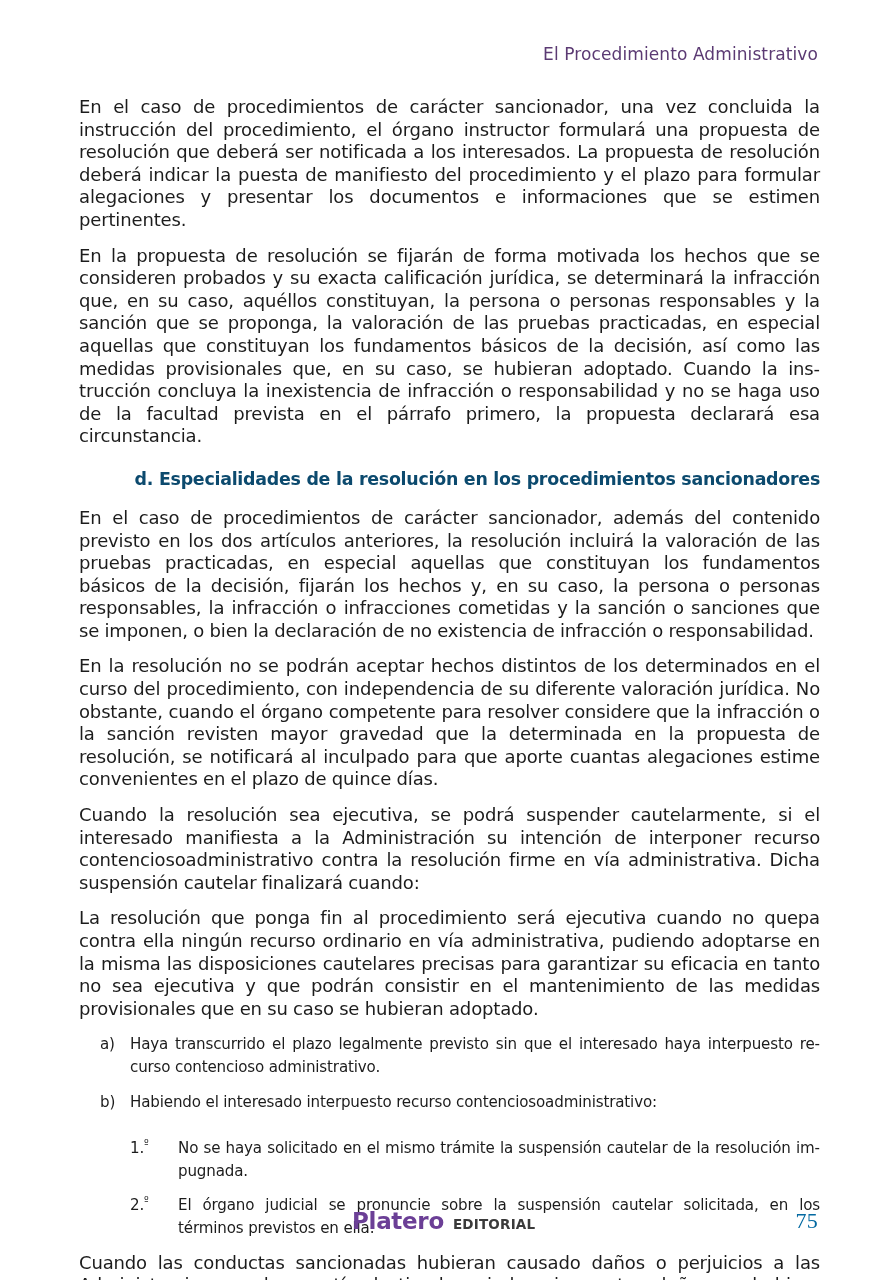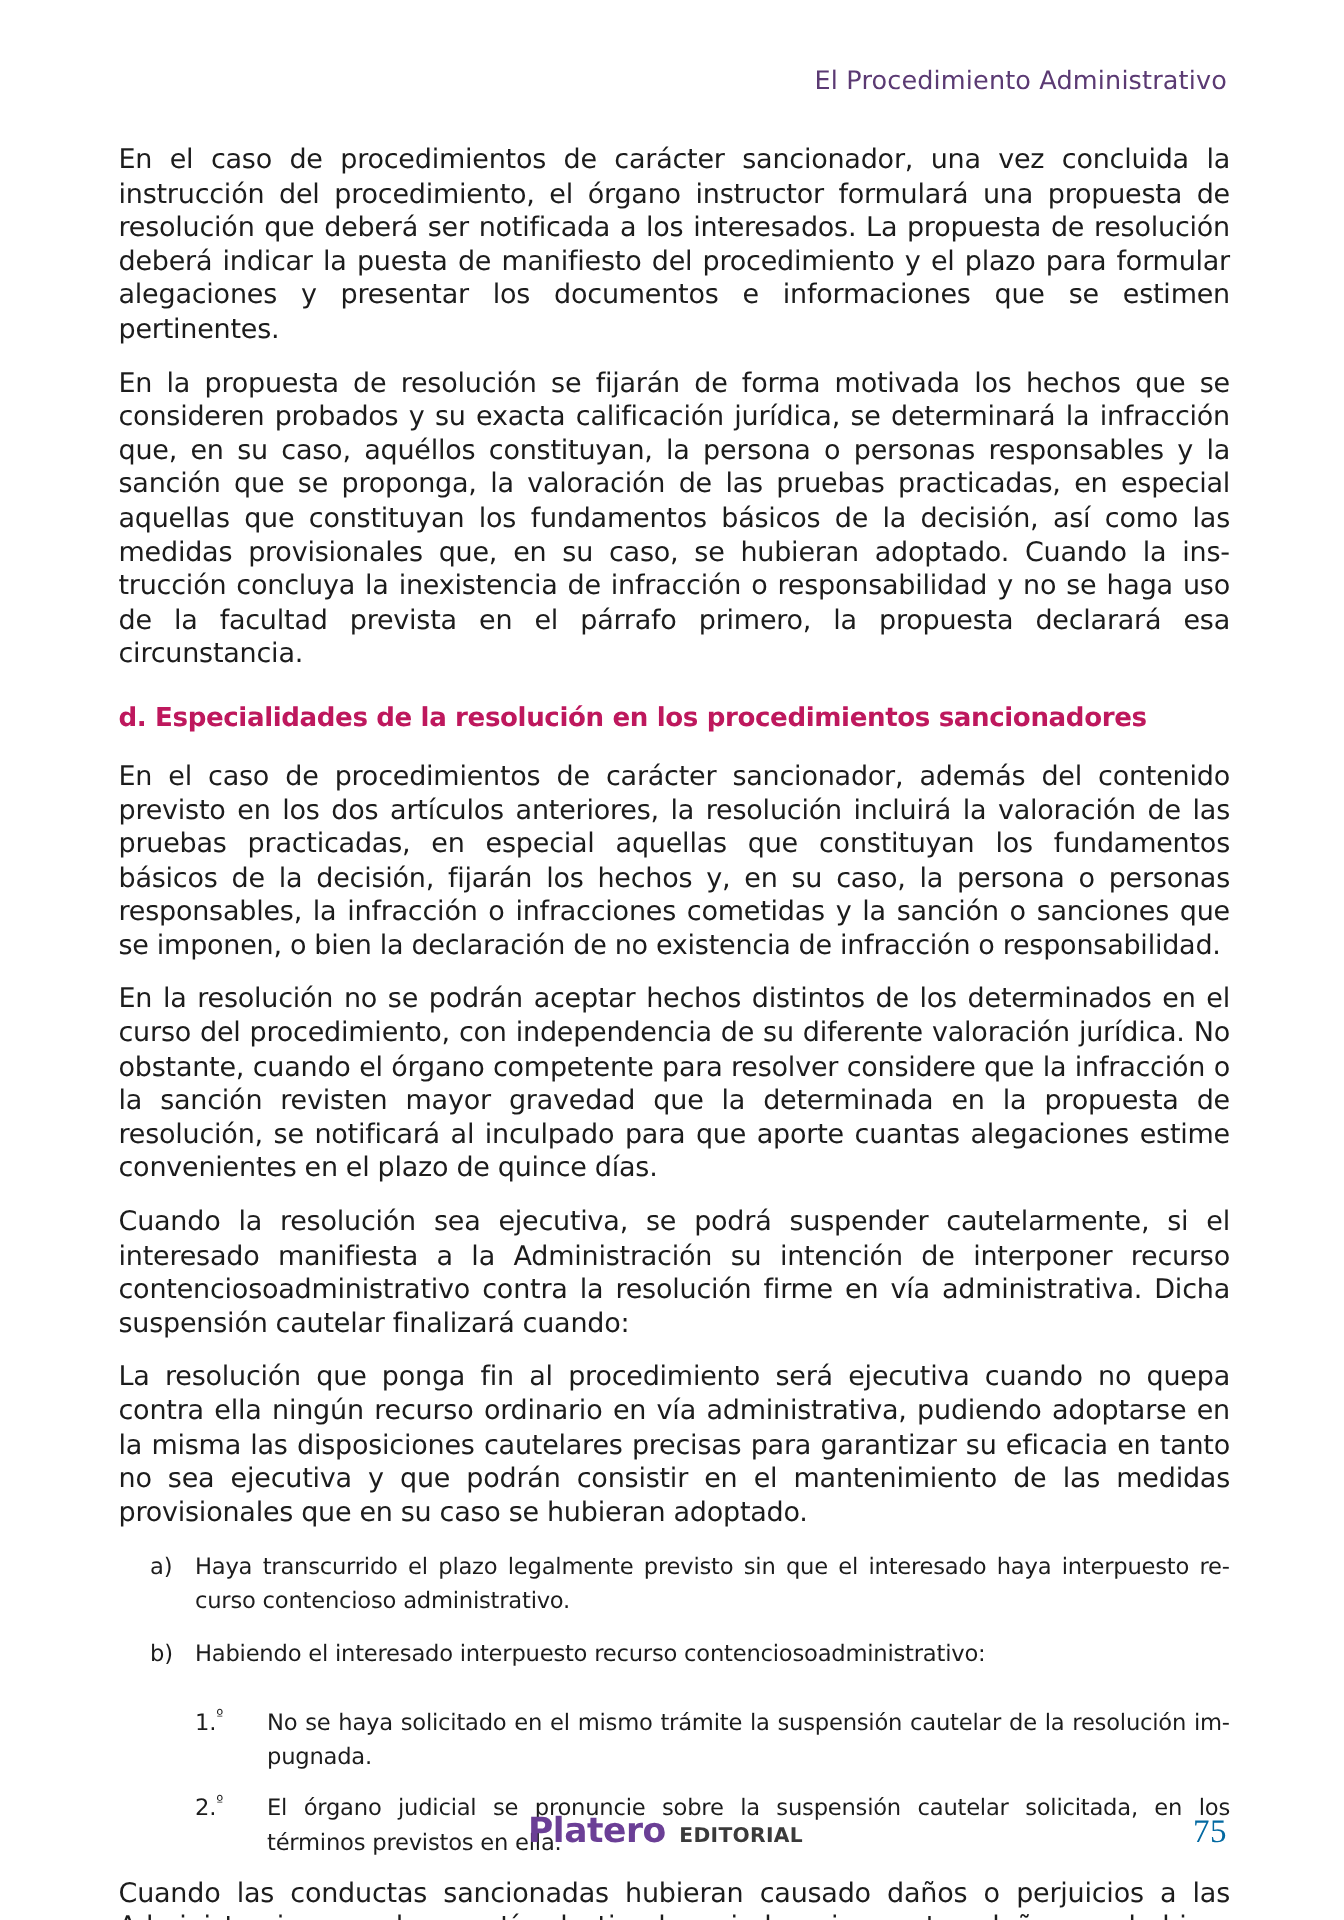--- a/index.html
+++ b/index.html
@@ -50,23 +50,24 @@
     color: #1c1c1c;
     letter-spacing: -0.15px;
     word-spacing: -0.2px;
   }
 
   h2.section-heading {
     margin: 19px 0 16px 0;
     font-size: 17.4px;
     line-height: 24px;
     font-weight: bold;
-    color: #be185d;
+    color: #0c4a6e;
     font-family: "DejaVu Sans", sans-serif;
     letter-spacing: -0.25px;
+    text-align: right;
   }
 
   ol.alpha-list {
     list-style: none;
     margin: 0 0 0 0;
     padding: 0;
   }
   ol.alpha-list > li {
     position: relative;
     padding-left: 51px;

